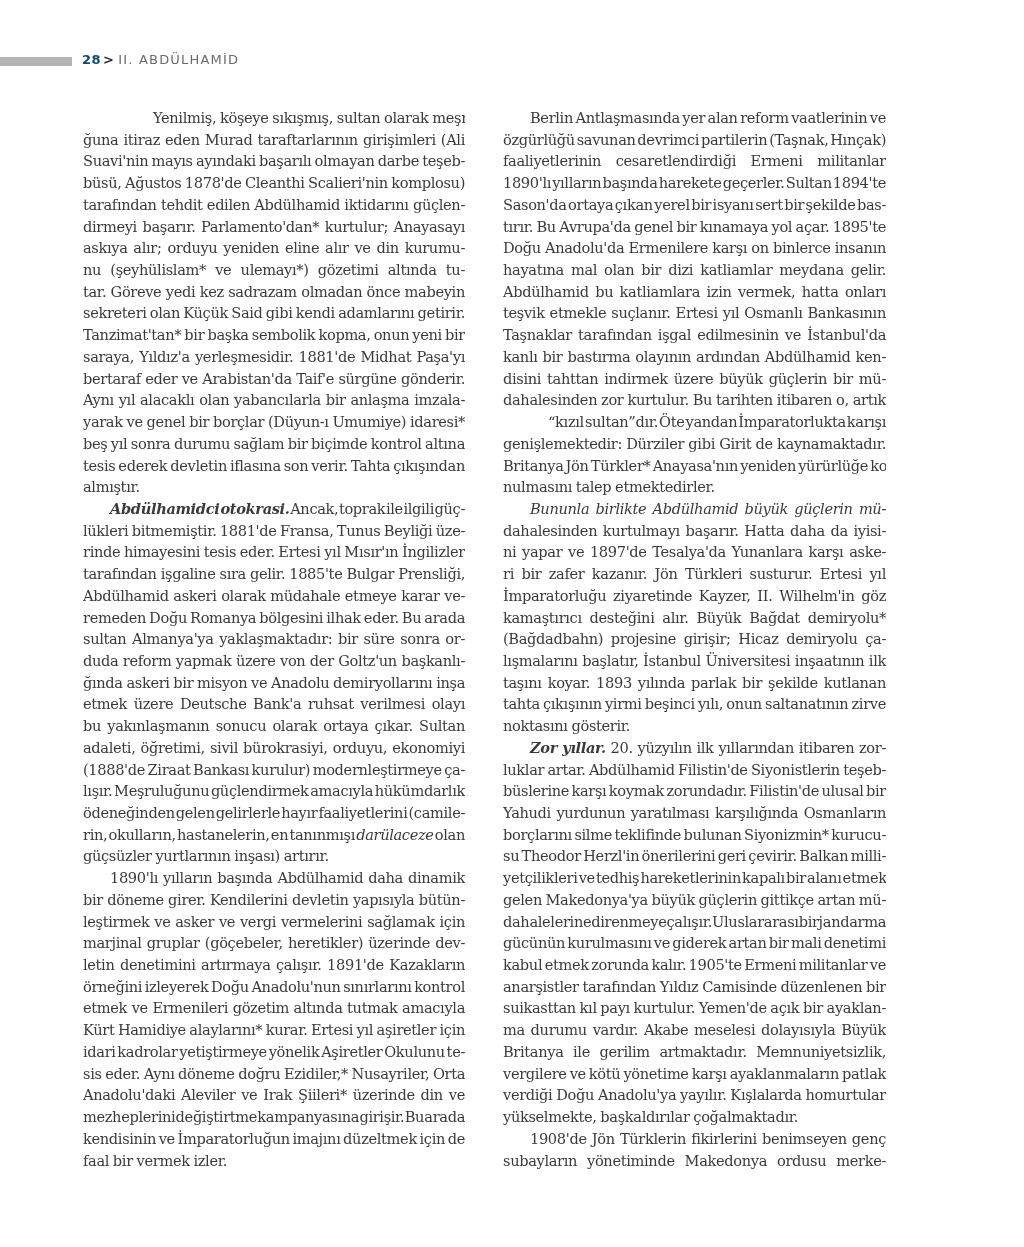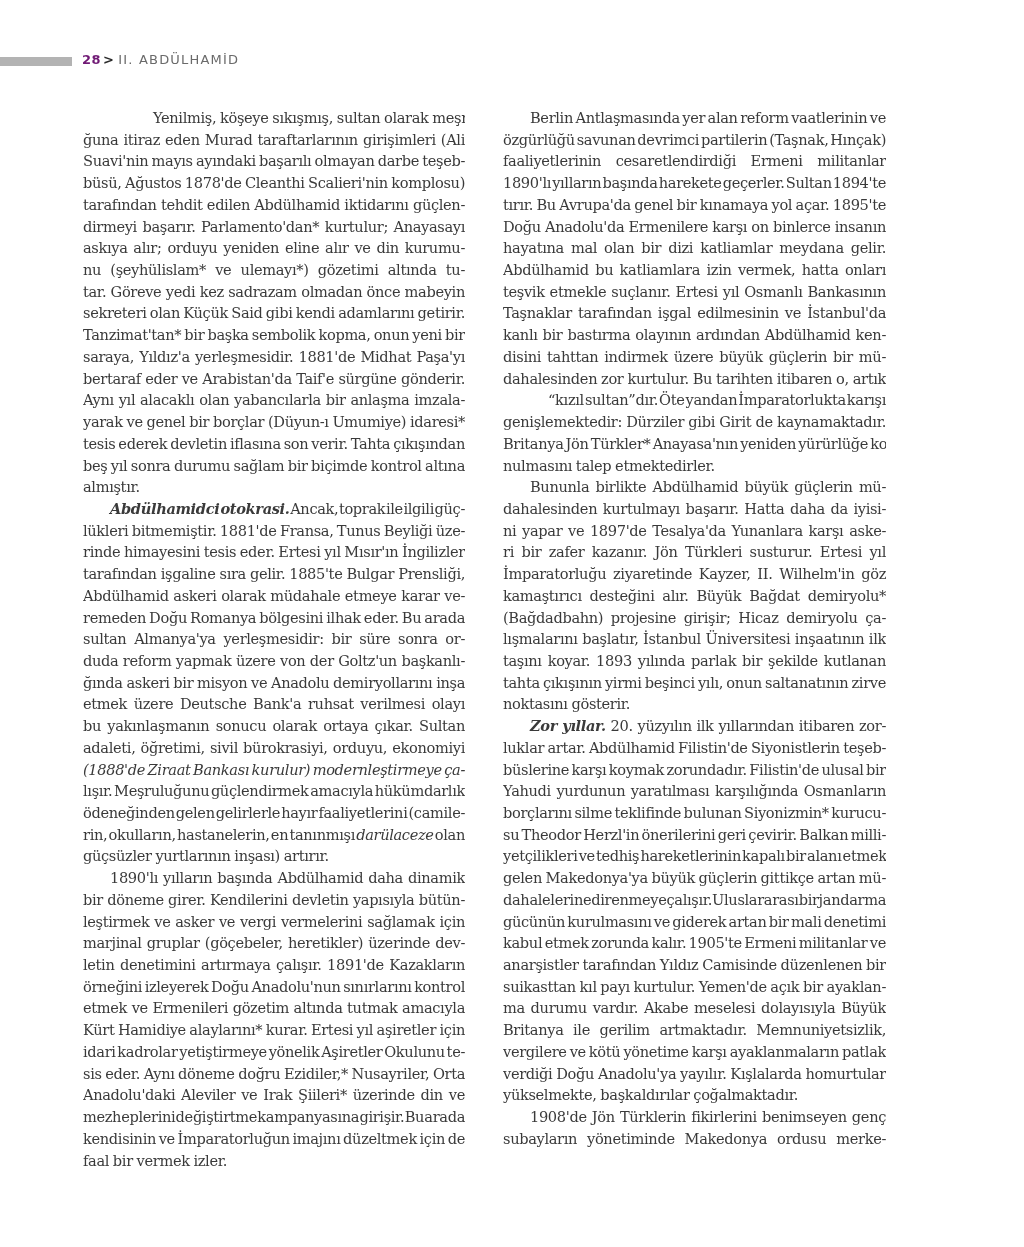--- a/index.html
+++ b/index.html
@@ -1,19 +1,19 @@
 <!DOCTYPE html>
 <html><head>
 <meta charset="utf-8">
 <style>
   html, body { margin: 0; padding: 0; background: #ffffff; }
   body { width: 1024px; height: 1247px; position: relative; overflow: hidden; }
   .header-bar { position: absolute; left: 0; top: 57px; width: 72px; height: 9px; background: #b3b3b3; }
   .header { position: absolute; left: 82px; top: 52px; font-family: "DejaVu Sans", sans-serif; font-size: 13px; letter-spacing: 1.2px; color: #555; white-space: nowrap; }
-  .header .pnum { font-weight: bold; color: #701a75; letter-spacing: 0.5px; }
+  .header .pnum { font-weight: bold; color: #0c4a6e; letter-spacing: 0.5px; }
   .header .sep { font-weight: bold; color: #2a2a2a; margin: 0 3px 0 2px; }
   .header .title { color: #6a6a6a; font-weight: normal; }
   .col { position: absolute; top: 107px; font-family: "DejaVu Serif", serif; font-size: 14.6px; color: #3a3a3a; }
   .col.left { left: 83px; width: 382px; }
   .col.right { left: 503px; width: 383px; }
   .line { height: 21.72px; line-height: 21.72px; white-space: nowrap; text-align: justify; text-align-last: justify; overflow: hidden; letter-spacing: -0.35px; word-spacing: -0.5px; }
   .line.last { text-align-last: left; }
   .line.indent { padding-left: 27px; }
   .line .run-head { font-weight: bold; font-style: italic; }
   .line .it { font-style: italic; }
@@ -35,36 +35,36 @@
     <div class="line" style="word-spacing: -0.5px;"><span style="white-space: pre;">dirmeyi başarır. Parlamento'dan* kurtulur; Anayasayı</span></div>
     <div class="line" style="word-spacing: -0.5px;"><span style="white-space: pre;">askıya alır; orduyu yeniden eline alır ve din kurumu-</span></div>
     <div class="line" style="word-spacing: -0.5px;"><span style="white-space: pre;">nu (şeyhülislam* ve ulemayı*) gözetimi altında tu-</span></div>
     <div class="line" style="word-spacing: -0.5px;"><span style="white-space: pre;">tar. Göreve yedi kez sadrazam olmadan önce mabeyin</span></div>
     <div class="line" style="word-spacing: -1px;"><span style="white-space: pre;">sekreteri olan Küçük Said gibi kendi adamlarını getirir.</span></div>
     <div class="line" style="word-spacing: -1.15179px;"><span style="white-space: pre;">Tanzimat'tan* bir başka sembolik kopma, onun yeni bir</span></div>
     <div class="line" style="word-spacing: -0.5px;"><span style="white-space: pre;">saraya, Yıldız'a yerleşmesidir. 1881'de Midhat Paşa'yı</span></div>
     <div class="line" style="word-spacing: -0.5px;"><span style="white-space: pre;">bertaraf eder ve Arabistan'da Taif'e sürgüne gönderir.</span></div>
     <div class="line" style="word-spacing: -0.5px;"><span style="white-space: pre;">Aynı yıl alacaklı olan yabancılarla bir anlaşma imzala-</span></div>
     <div class="line" style="word-spacing: -0.5px;"><span style="white-space: pre;">yarak ve genel bir borçlar (Düyun-ı Umumiye) idaresi*</span></div>
+    <div class="line" style="word-spacing: -0.835938px;"><span style="white-space: pre;">beş yıl sonra durumu sağlam bir biçimde kontrol altına</span></div>
     <div class="line" style="word-spacing: -1.33929px;"><span style="white-space: pre;">tesis ederek devletin iflasına son verir. Tahta çıkışından</span></div>
-    <div class="line" style="word-spacing: -0.835938px;"><span style="white-space: pre;">beş yıl sonra durumu sağlam bir biçimde kontrol altına</span></div>
     <div class="line last"><span style="white-space: pre;">almıştır.</span></div>
     <div class="line indent" style="word-spacing: -3.71094px;"><span class="run-head">Abdülhamidci otokrasi.</span><span style="white-space: pre;"> Ancak, toprak ile ilgili güç-</span></div>
     <div class="line" style="word-spacing: -0.919271px;"><span style="white-space: pre;">lükleri bitmemiştir. 1881'de Fransa, Tunus Beyliği üze-</span></div>
     <div class="line" style="word-spacing: -0.642857px;"><span style="white-space: pre;">rinde himayesini tesis eder. Ertesi yıl Mısır'ın İngilizler</span></div>
     <div class="line" style="word-spacing: -0.5px;"><span style="white-space: pre;">tarafından işgaline sıra gelir. 1885'te Bulgar Prensliği,</span></div>
     <div class="line" style="word-spacing: -0.5px;"><span style="white-space: pre;">Abdülhamid askeri olarak müdahale etmeye karar ve-</span></div>
     <div class="line" style="word-spacing: -1.20312px;"><span style="white-space: pre;">remeden Doğu Romanya bölgesini ilhak eder. Bu arada</span></div>
-    <div class="line" style="word-spacing: -0.5px;"><span style="white-space: pre;">sultan Almanya'ya yerleşmesidir: bir süre sonra or-</span></div>
+    <div class="line" style="word-spacing: -0.5px;"><span style="white-space: pre;">sultan Almanya'ya yaklaşmaktadır: bir süre sonra or-</span></div>
     <div class="line" style="word-spacing: -0.5px;"><span style="white-space: pre;">duda reform yapmak üzere von der Goltz'un başkanlı-</span></div>
     <div class="line" style="word-spacing: -0.566964px;"><span style="white-space: pre;">ğında askeri bir misyon ve Anadolu demiryollarını inşa</span></div>
     <div class="line" style="word-spacing: -0.5px;"><span style="white-space: pre;">etmek üzere Deutsche Bank'a ruhsat verilmesi olayı</span></div>
     <div class="line" style="word-spacing: -0.5px;"><span style="white-space: pre;">bu yakınlaşmanın sonucu olarak ortaya çıkar. Sultan</span></div>
     <div class="line" style="word-spacing: -0.5px;"><span style="white-space: pre;">adaleti, öğretimi, sivil bürokrasiyi, orduyu, ekonomiyi</span></div>
-    <div class="line" style="word-spacing: -1.76875px;"><span style="white-space: pre; font-style: italic;">(1888'de Ziraat Bankası kurulur) modernleştirmeye ça-</span></div>
+    <div class="line" style="word-spacing: -1.76875px;"><span style="white-space: pre;">(1888'de Ziraat Bankası kurulur) modernleştirmeye ça-</span></div>
     <div class="line" style="word-spacing: -2.65234px;"><span style="white-space: pre;">lışır. Meşruluğunu güçlendirmek amacıyla hükümdarlık</span></div>
     <div class="line" style="word-spacing: -3.24688px;"><span style="white-space: pre;">ödeneğinden gelen gelirlerle hayır faaliyetlerini (camile-</span></div>
     <div class="line" style="word-spacing: -3.0599px;"><span style="white-space: pre;">rin, okulların, hastanelerin, en tanınmışı </span><span class="it">darülaceze</span><span style="white-space: pre;"> olan</span></div>
     <div class="line last"><span style="white-space: pre;">güçsüzler yurtlarının inşası) artırır.</span></div>
     <div class="line indent" style="word-spacing: -0.5px;"><span style="white-space: pre;">1890'lı yılların başında Abdülhamid daha dinamik</span></div>
     <div class="line" style="word-spacing: -0.5px;"><span style="white-space: pre;">bir döneme girer. Kendilerini devletin yapısıyla bütün-</span></div>
     <div class="line" style="word-spacing: -0.5px;"><span style="white-space: pre;">leştirmek ve asker ve vergi vermelerini sağlamak için</span></div>
     <div class="line" style="word-spacing: -0.5px;"><span style="white-space: pre;">marjinal gruplar (göçebeler, heretikler) üzerinde dev-</span></div>
     <div class="line" style="word-spacing: -0.5px;"><span style="white-space: pre;">letin denetimini artırmaya çalışır. 1891'de Kazakların</span></div>
     <div class="line" style="word-spacing: -1.7375px;"><span style="white-space: pre;">örneğini izleyerek Doğu Anadolu'nun sınırlarını kontrol</span></div>
@@ -75,34 +75,35 @@
     <div class="line" style="word-spacing: -0.5px;"><span style="white-space: pre;">Anadolu'daki Aleviler ve Irak Şiileri* üzerinde din ve</span></div>
     <div class="line" style="word-spacing: -4.04375px;"><span style="white-space: pre;">mezheplerini değiştirtme kampanyasına girişir. Bu arada</span></div>
     <div class="line" style="word-spacing: -1.625px;"><span style="white-space: pre;">kendisinin ve İmparatorluğun imajını düzeltmek için de</span></div>
     <div class="line last"><span style="white-space: pre;">faal bir vermek izler.</span></div>
   </div>
 <div class="col right" id="col-right">
     <div class="line indent" style="word-spacing: -1.76823px;"><span style="white-space: pre;">Berlin Antlaşmasında yer alan reform vaatlerinin ve</span></div>
     <div class="line" style="word-spacing: -2.46875px;"><span style="white-space: pre;">özgürlüğü savunan devrimci partilerin (Taşnak, Hınçak)</span></div>
     <div class="line" style="word-spacing: -0.5px;"><span style="white-space: pre;">faaliyetlerinin cesaretlendirdiği Ermeni militanlar</span></div>
     <div class="line" style="word-spacing: -3.1849px;"><span style="white-space: pre;">1890'lı yılların başında harekete geçerler. Sultan 1894'te</span></div>
+    <div class="line" style="word-spacing: -2.80556px;"><span style="white-space: pre;">Sason'da ortaya çıkan yerel bir isyanı sert bir şekilde bas-</span></div>
     <div class="line" style="word-spacing: -0.898438px;"><span style="white-space: pre;">tırır. Bu Avrupa'da genel bir kınamaya yol açar. 1895'te</span></div>
     <div class="line" style="word-spacing: -0.5px;"><span style="white-space: pre;">Doğu Anadolu'da Ermenilere karşı on binlerce insanın</span></div>
     <div class="line" style="word-spacing: -0.5px;"><span style="white-space: pre;">hayatına mal olan bir dizi katliamlar meydana gelir.</span></div>
     <div class="line" style="word-spacing: -0.5px;"><span style="white-space: pre;">Abdülhamid bu katliamlara izin vermek, hatta onları</span></div>
     <div class="line" style="word-spacing: -0.5px;"><span style="white-space: pre;">teşvik etmekle suçlanır. Ertesi yıl Osmanlı Bankasının</span></div>
     <div class="line" style="word-spacing: -0.5px;"><span style="white-space: pre;">Taşnaklar tarafından işgal edilmesinin ve İstanbul'da</span></div>
     <div class="line" style="word-spacing: -0.5px;"><span style="white-space: pre;">kanlı bir bastırma olayının ardından Abdülhamid ken-</span></div>
     <div class="line" style="word-spacing: -0.5px;"><span style="white-space: pre;">disini tahttan indirmek üzere büyük güçlerin bir mü-</span></div>
     <div class="line" style="word-spacing: -0.5px;"><span style="white-space: pre;">dahalesinden zor kurtulur. Bu tarihten itibaren o, artık</span></div>
     <div class="line" style="word-spacing: -3.25625px;"><span style="white-space: pre; margin-left: 45px;">“kızıl sultan”dır. Öte yandan İmparatorlukta karışıklıklar</span></div>
     <div class="line" style="word-spacing: -0.5px;"><span style="white-space: pre;">genişlemektedir: Dürziler gibi Girit de kaynamaktadır.</span></div>
     <div class="line" style="word-spacing: -2.14323px;"><span style="white-space: pre;">Britanya Jön Türkler* Anayasa'nın yeniden yürürlüğe ko-</span></div>
     <div class="line last"><span style="white-space: pre;">nulmasını talep etmektedirler.</span></div>
-    <div class="line indent" style="word-spacing: -0.5px;"><span style="white-space: pre;">Bununla birlikte Abdülhamid büyük güçlerin mü-</span></div>
+    <div class="line indent" style="word-spacing: -0.5px;"><span style="white-space: pre; font-style: italic;">Bununla birlikte Abdülhamid büyük güçlerin mü-</span></div>
     <div class="line" style="word-spacing: -0.5px;"><span style="white-space: pre;">dahalesinden kurtulmayı başarır. Hatta daha da iyisi-</span></div>
     <div class="line" style="word-spacing: -0.5px;"><span style="white-space: pre;">ni yapar ve 1897'de Tesalya'da Yunanlara karşı aske-</span></div>
     <div class="line" style="word-spacing: -0.5px;"><span style="white-space: pre;">ri bir zafer kazanır. Jön Türkleri susturur. Ertesi yıl</span></div>
     <div class="line" style="word-spacing: -0.5px;"><span style="white-space: pre;">İmparatorluğu ziyaretinde Kayzer, II. Wilhelm'in göz</span></div>
     <div class="line" style="word-spacing: -0.5px;"><span style="white-space: pre;">kamaştırıcı desteğini alır. Büyük Bağdat demiryolu*</span></div>
     <div class="line" style="word-spacing: -0.5px;"><span style="white-space: pre;">(Bağdadbahn) projesine girişir; Hicaz demiryolu ça-</span></div>
     <div class="line" style="word-spacing: -0.5px;"><span style="white-space: pre;">lışmalarını başlatır, İstanbul Üniversitesi inşaatının ilk</span></div>
     <div class="line" style="word-spacing: -0.5px;"><span style="white-space: pre;">taşını koyar. 1893 yılında parlak bir şekilde kutlanan</span></div>
     <div class="line" style="word-spacing: -1.10045px;"><span style="white-space: pre;">tahta çıkışının yirmi beşinci yılı, onun saltanatının zirve</span></div>
     <div class="line last"><span style="white-space: pre;">noktasını gösterir.</span></div>

